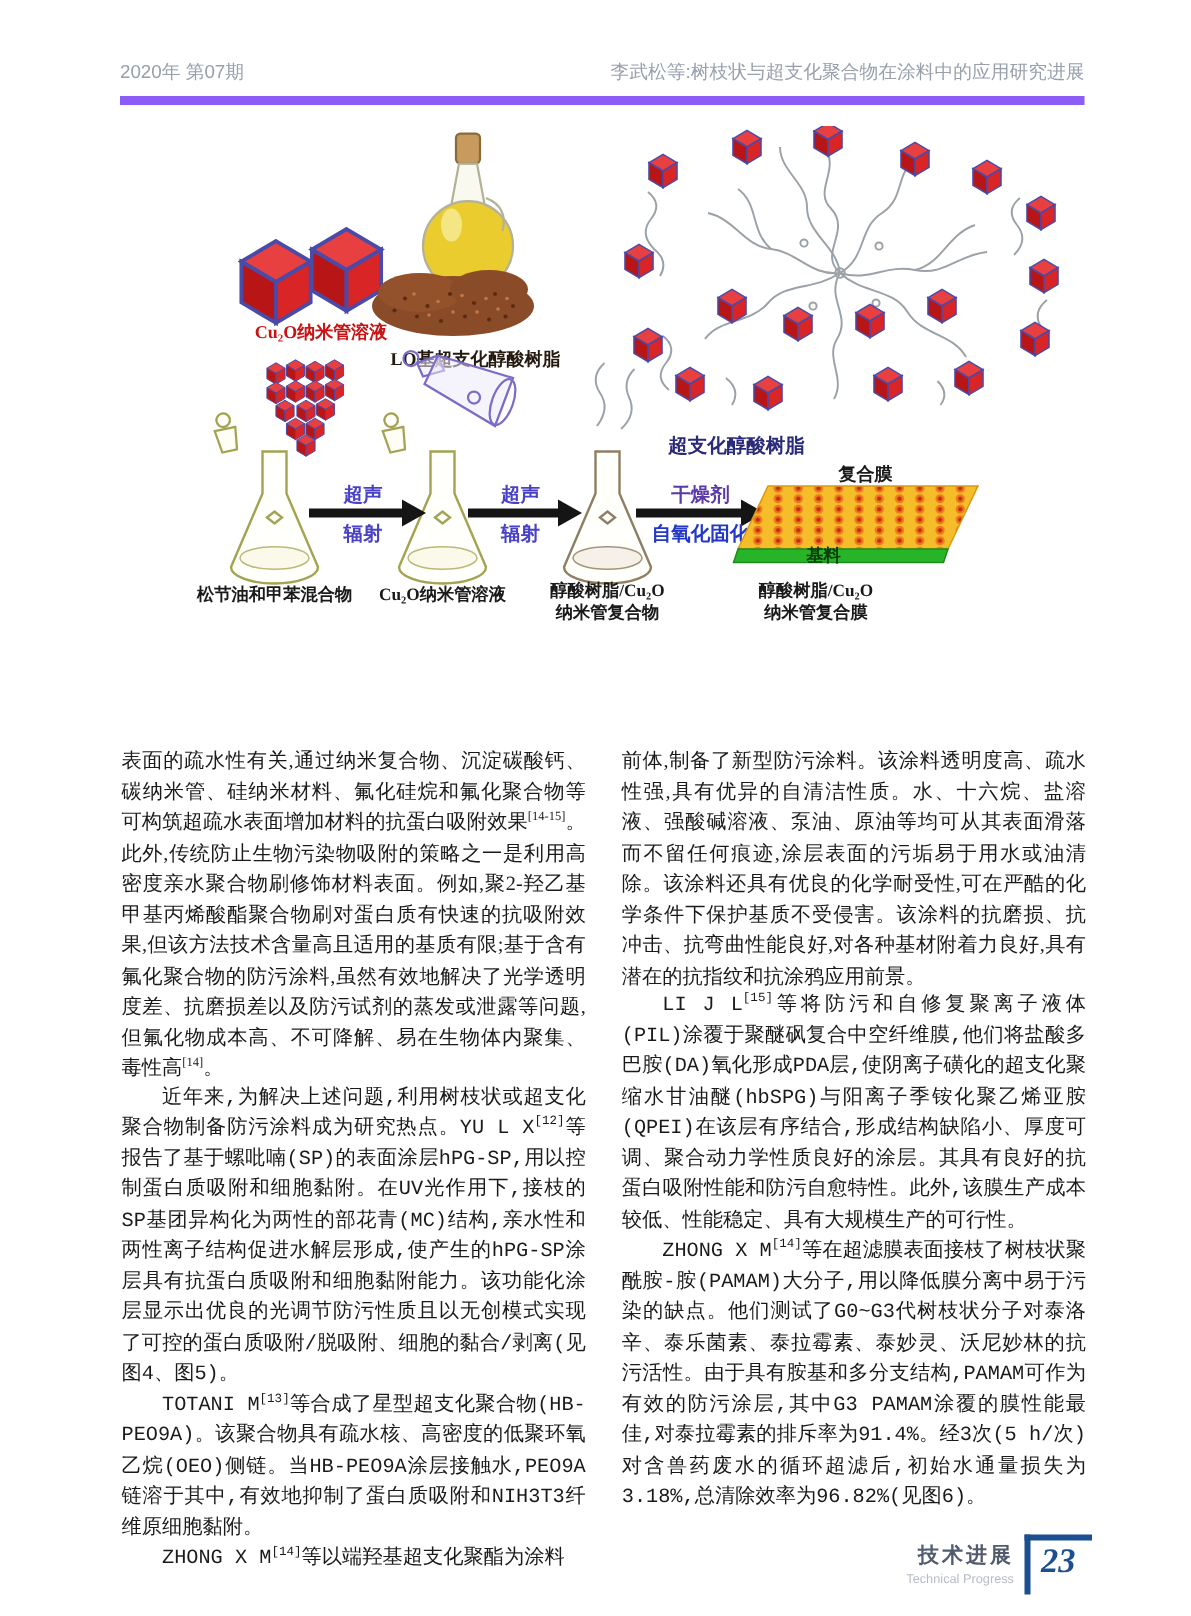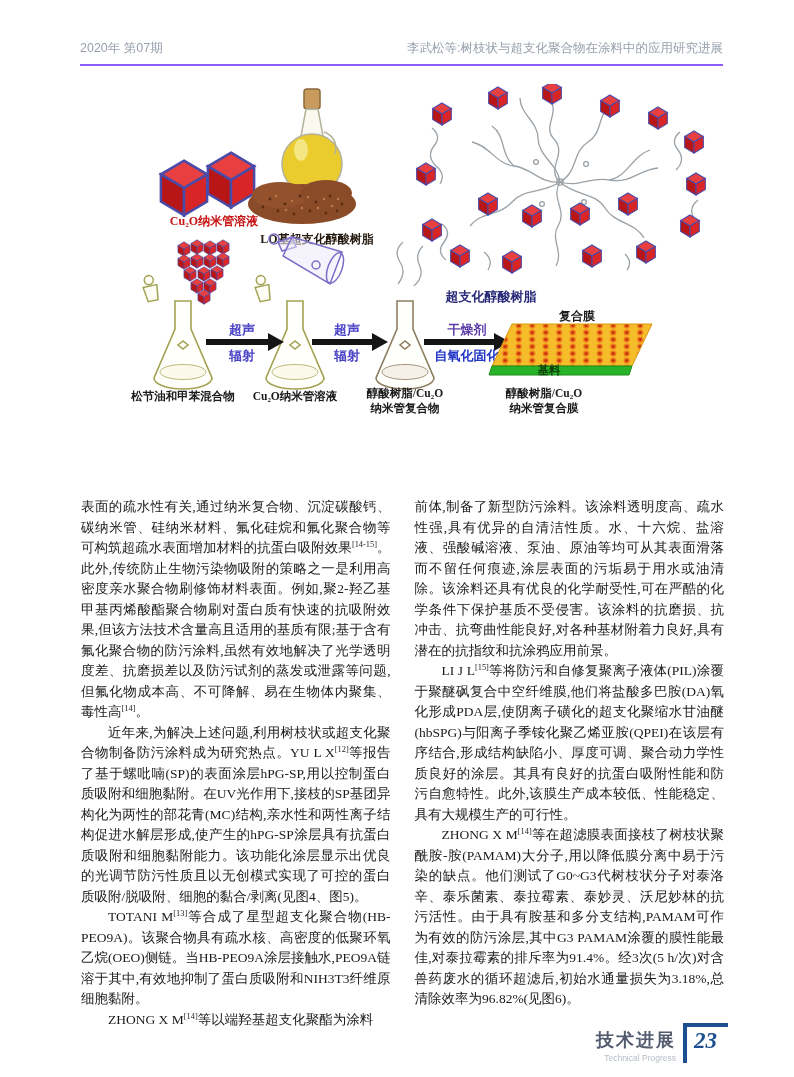--- a/index.html
+++ b/index.html
@@ -2,44 +2,44 @@
 <html><head>
 <meta charset="utf-8">
 <style>
   html,body{margin:0;padding:0;background:#ffffff;}
   .page{position:relative;width:794px;height:1077px;background:#ffffff;overflow:hidden;
         font-family:"Liberation Serif","DejaVu Serif",serif;color:#1a1a1a;}
 
   .header{position:absolute;top:40px;left:80px;width:643px;display:flex;
           justify-content:space-between;align-items:flex-end;
           font-family:"Liberation Sans","DejaVu Sans",sans-serif;
-          font-size:12.5px;color:#98a0ac;padding-bottom:7px;border-bottom:2px solid #8b5cf6;}
+          font-size:12.5px;color:#98a0ac;padding-bottom:7px;border-bottom:6px solid #8b5cf6;}
 
   .figure-wrap{position:absolute;top:84px;left:80px;width:635px;height:352px;}
   svg text{font-weight:bold;font-family:"Liberation Serif","DejaVu Serif",serif;}
   .f13{font-size:13px;}
   .f12{font-size:12px;}
   .f11{font-size:11.5px;}
   .sq{stroke:#9aa2a8;stroke-width:1.3;fill:none;}
 
   .caption{position:absolute;top:434px;left:0;width:794px;text-align:center;line-height:1.45;}
   .caption .zh{font-size:15px;font-weight:bold;
                font-family:"Liberation Sans","DejaVu Sans",sans-serif;}
   .caption .en{font-size:14px;font-weight:bold;margin-top:2px;}
 
   .bodytext{position:absolute;top:497px;left:81px;width:643px;display:flex;gap:24px;}
   .colm{width:313px;font-size:13.5px;line-height:20.5px;text-align:justify;}
   .para{margin:0;}
-  .para.indent{text-indent:2em;}
+  .para.indent{text-indent:2em;font-family:Liberation Mono, monospace;}
   sup{font-size:0.62em;line-height:0;}
 
   .footer{position:absolute;right:66px;bottom:14px;display:flex;align-items:flex-start;}
   .footer .sec{text-align:right;margin-right:7px;margin-top:5px;
                font-family:"Liberation Sans","DejaVu Sans",sans-serif;}
-  .footer .sec .zh{font-size:18px;font-weight:bold;color:#525c6e;letter-spacing:2px;}
+  .footer .sec .zh{font-size:14px;font-weight:bold;color:#525c6e;letter-spacing:2px;}
   .footer .sec .en{font-size:8.5px;color:#b6bcc6;margin-top:1px;}
   .pagebox{border-top:4px solid #1b4f8f;border-left:4px solid #1b4f8f;
            padding:1px 11px 9px 7px;}
   .pagebox .num{font-size:23px;font-style:italic;font-weight:bold;color:#1b4f8f;
                 font-family:"Liberation Serif","DejaVu Serif",serif;}
 </style>
 </head>
 <body>
 
 <div class="page">

